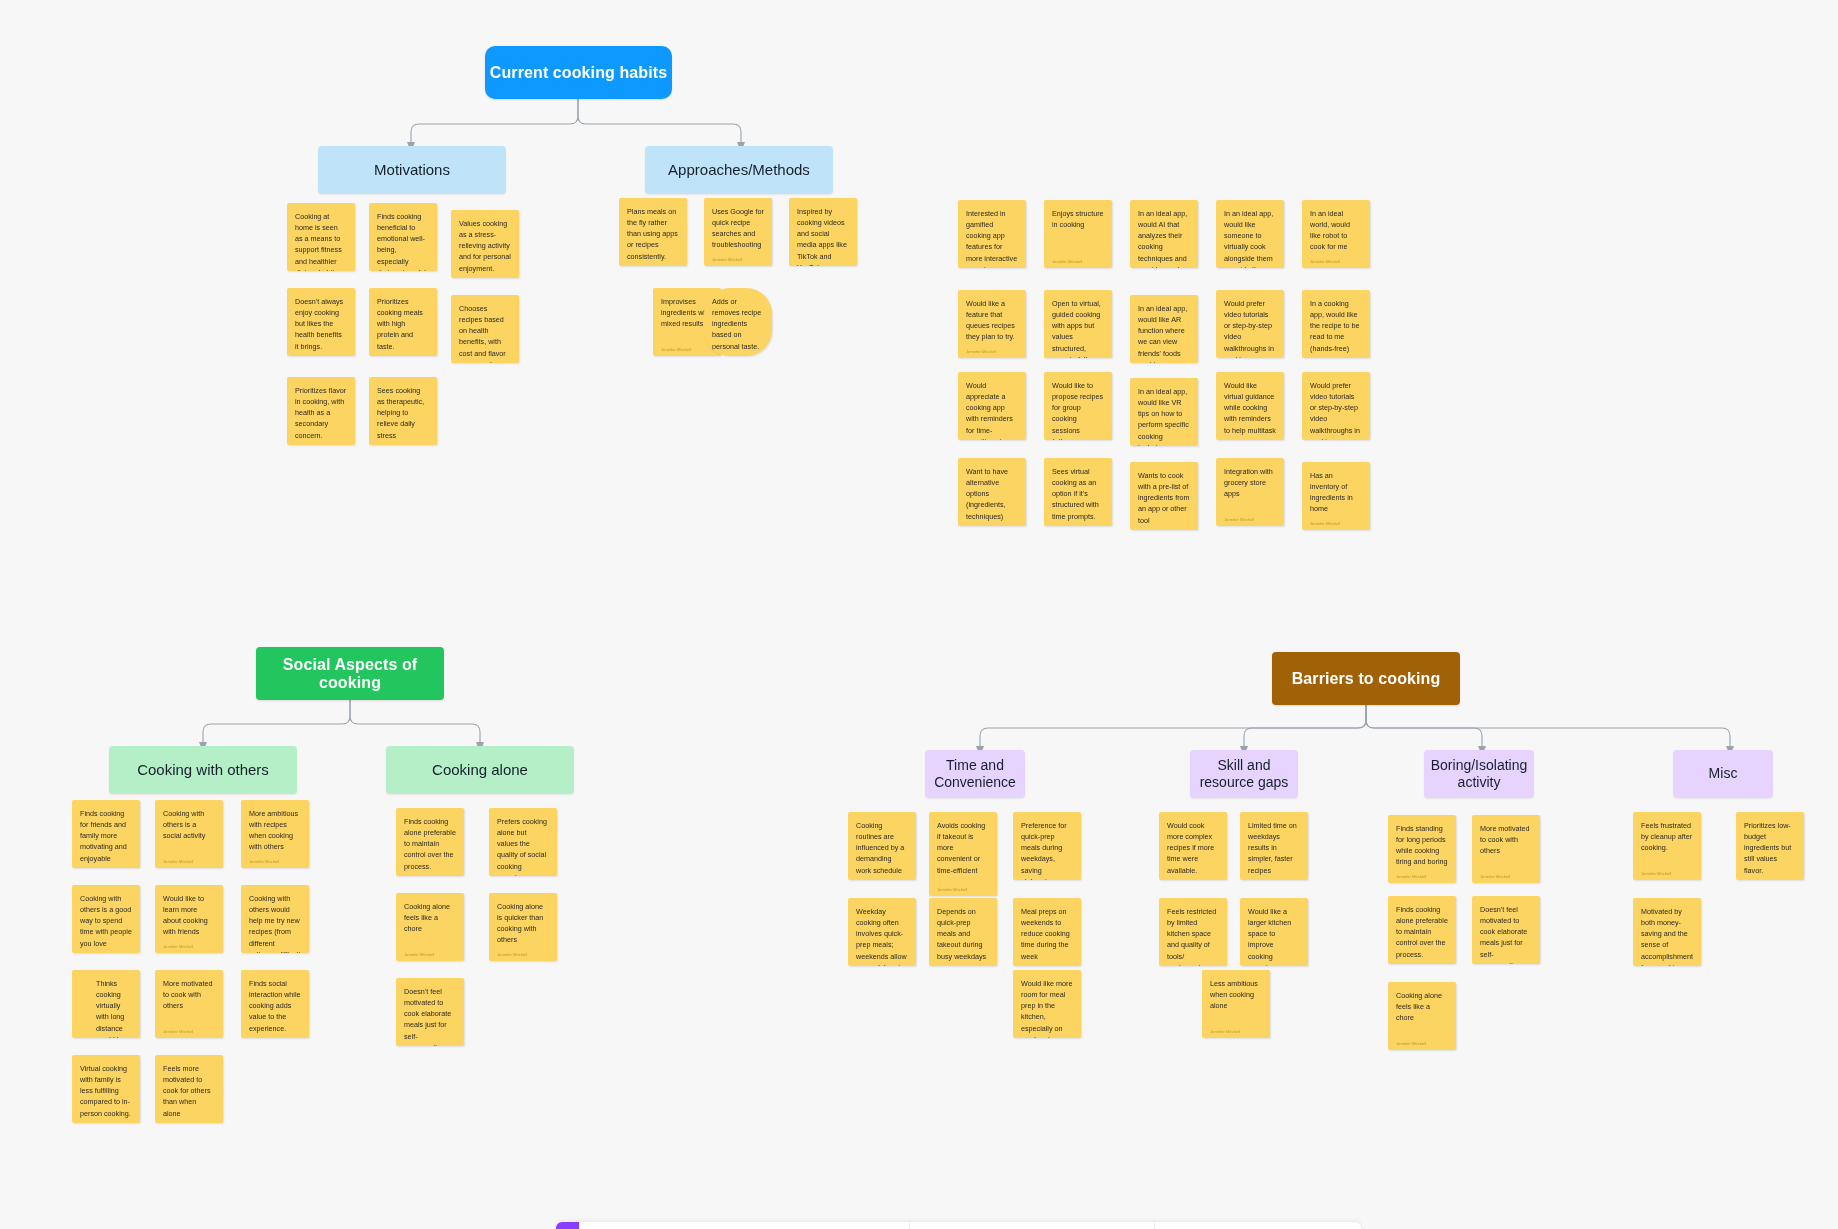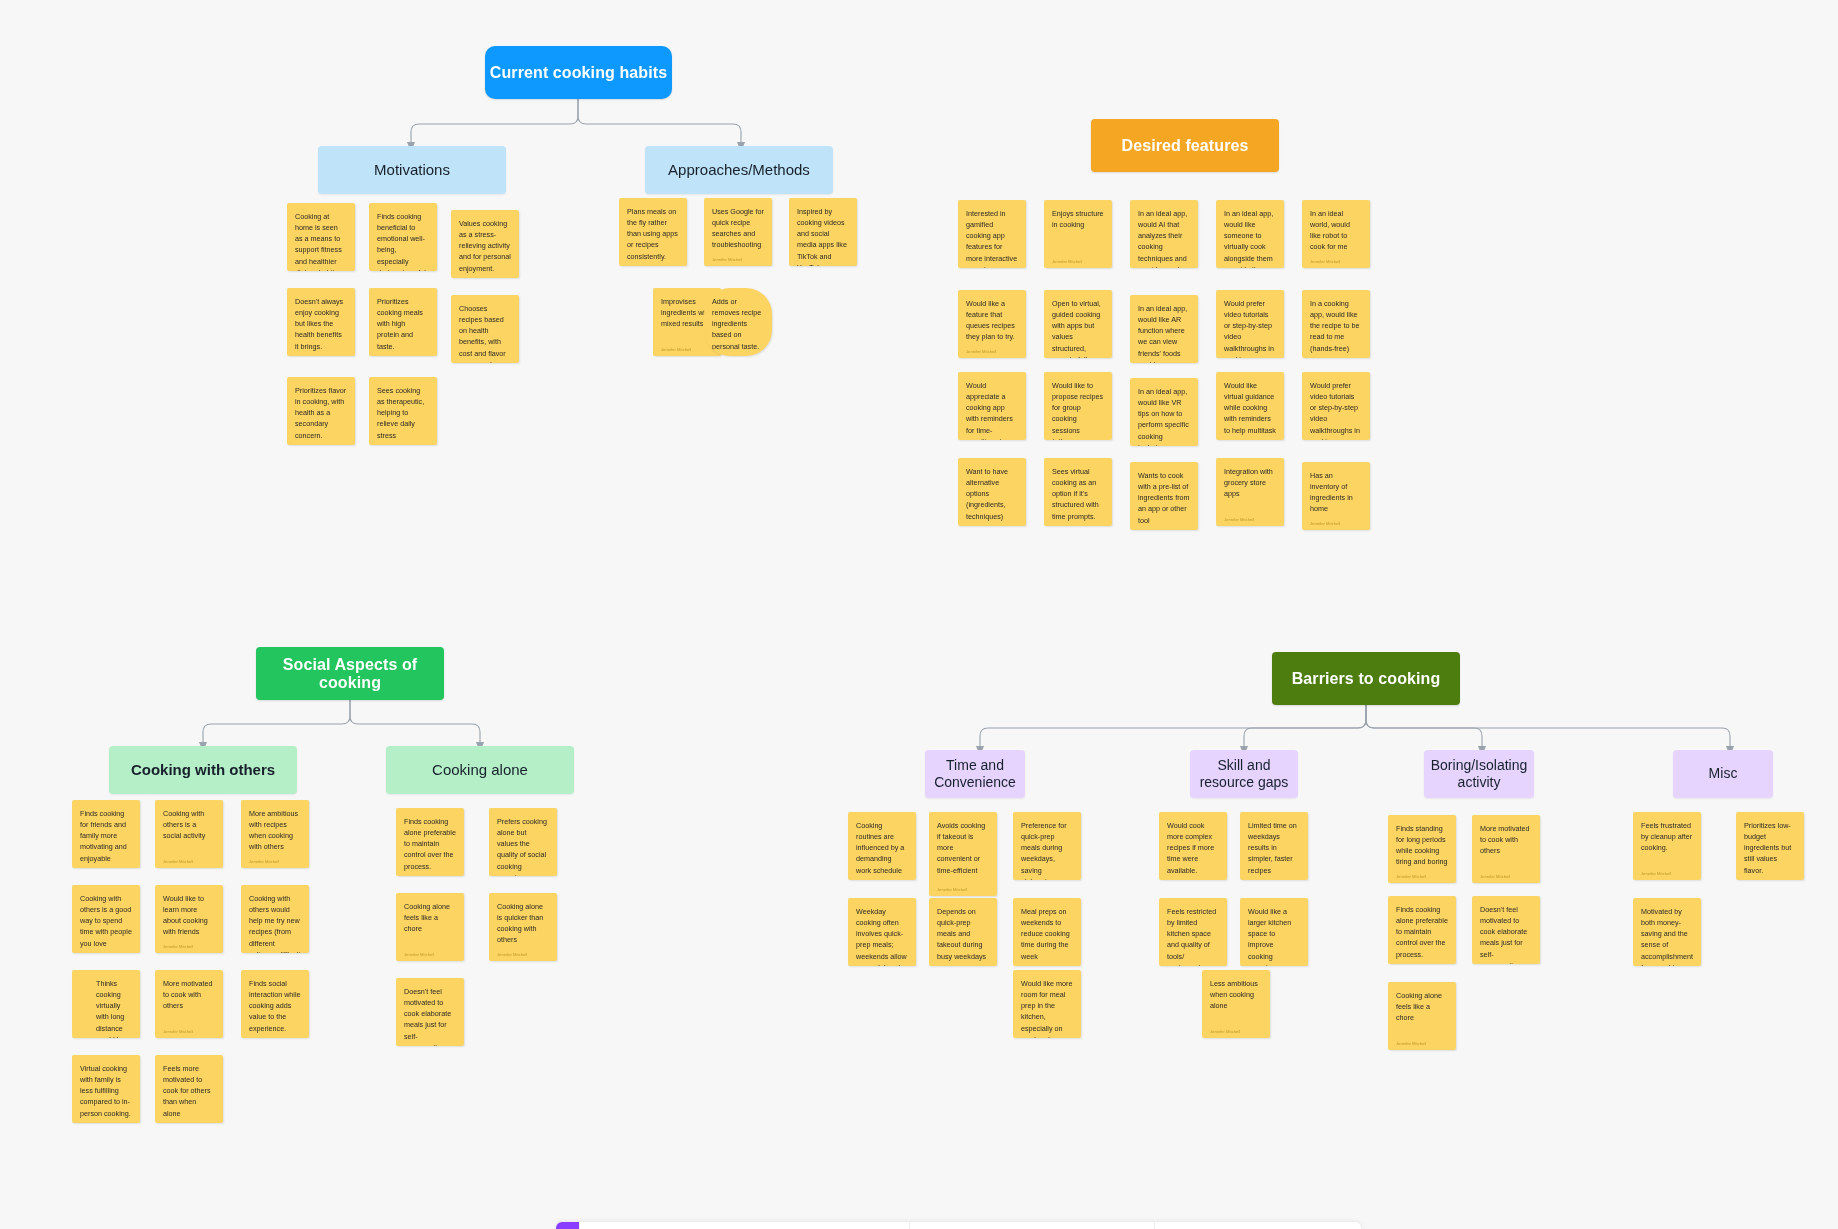--- a/index.html
+++ b/index.html
@@ -120,41 +120,38 @@
     <path d="M1366 705 L1366 720 Q1366 728 1374 728 L1474 728 Q1482 728 1482 736 L1482 748"></path>
     <polygon points="1482,756 1478,746 1486,746"></polygon>
     <path d="M1366 705 L1366 720 Q1366 728 1374 728 L1722 728 Q1730 728 1730 736 L1730 748"></path>
     <polygon points="1730,756 1726,746 1734,746"></polygon>
   </svg>
 
   <div class="root-box" style="left:485px;top:46px;width:187px;height:53px;background:#0d99ff;border-radius:10px;">
     <span>Current cooking habits</span>
   </div>
 
-  <div class="root-box" style="left:1091px;top:119px;width:188px;height:53px;background:#f5a623;">
-    <span>Desired features</span>
-  </div>
 
   <div class="root-box" style="left:256px;top:647px;width:188px;height:53px;background:#22c55e;">
     <span>Social Aspects of cooking</span>
   </div>
 
-  <div class="root-box" style="left:1272px;top:652px;width:188px;height:53px;background:#4d7c0f;">
+  <div class="root-box" style="left:1272px;top:652px;width:188px;height:53px;background:#a16207;">
     <span>Barriers to cooking</span>
   </div>
 
   <div class="cat-box" style="left:318px;top:146px;width:188px;height:48px;background:#bfe3f9;">
     <span>Motivations</span>
   </div>
 
   <div class="cat-box" style="left:645px;top:146px;width:188px;height:48px;background:#bfe3f9;">
     <span>Approaches/Methods</span>
   </div>
 
-  <div class="cat-box" style="left:109px;top:746px;width:188px;height:48px;background:#b5efc8;font-weight:bold;">
+  <div class="cat-box" style="left:109px;top:746px;width:188px;height:48px;background:#b5efc8;">
     <span>Cooking with others</span>
   </div>
 
   <div class="cat-box" style="left:386px;top:746px;width:188px;height:48px;background:#b5efc8;">
     <span>Cooking alone</span>
   </div>
 
   <div class="cat-box" style="left:925px;top:750px;width:100px;height:48px;background:#e6d4ff;font-size:14px;">
     <span>Time and Convenience</span>
   </div>

